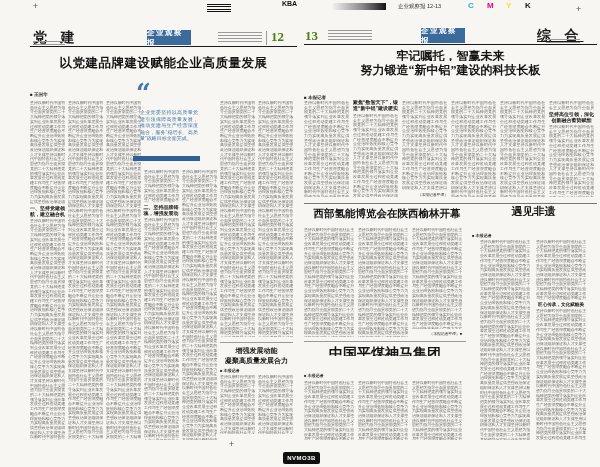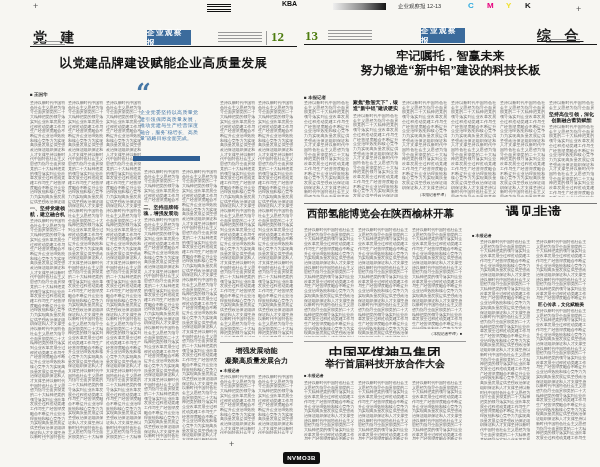--- a/index.html
+++ b/index.html
@@ -95,35 +95,34 @@
   <div class="g" style="left:402px;top:101px;width:45px;height:89px;">坚持以新时代中国特色社会主义思想为指导全面贯彻党的二十大精神把党的领导落实到企业改革发展全过程推动党建工作与生产经营深度融合不断提升企业治理效能和核心竞争力为实现高质量发展提供坚强政治保证组织保证和人才支撑坚持以新时代中国特色社会主义思想为指导全面贯彻党的二十大精神把党的领导落实到企业改革发展全过程推动党建工作与生产经营深度融合不断提升企业治理效能和核心竞争力为实现高质量发展提供坚强政治保证组织保证和人才支撑坚持以新时代中国特色社会主义思想为指导全面贯彻党的二十大精神把党的领导落实到企业改革发展全过程推动党建工作与生产经营深度融合不断提升企业治理效能和核心竞争力为实现高质量发展提供坚强政治保证组织保证和人才支撑坚持以新时代中国特色社会主义思想为指导全面贯彻党的二十大精神把党的领导落实到企业改革发展全过程推动党建工作与生产经营深度融合不断提升企业治理效能和核心竞争力为实现高质量发展提供坚强政治保证组织保证和人才支撑坚持以新时代中国特色社会主义思想为指导全面贯彻党的二十大精神把党的领导落实到企业改革发展全过程推动党建工作与生产经营深度融合不断提升企业治理效能和核心竞争力为实现高质量发展提供坚强政治保证组织保证和人才支撑坚持以新时代中国特色社会主义思想为指导全面贯彻党的二十大精神把党的领导落实到企业改革发展全过程推动党建工作与生产经营深度融合不断提升企业治理效能和核心竞争力为实现高质量发展提供坚强政治保证组织保证和人才支撑坚持以新时代中国特色社会主义思想为指导全面贯彻党的二十大精神把党的领导落实到企业改革发展全过程推动党建工作与生产经营深度融合不断提升企业治理效能和核心竞争力为实现高质量发展提供坚强政治保证组织保证和人才支撑坚持以新时代中国特色社会主义思想为指导全面贯彻党的二十大精神把党的领导落实到企业改革发展全过程推动党建工作与生产经营深度融合不断提升企业治理效能和核心竞争力为实现高质量发展提供坚强政治保证组织保证和人才支撑坚持以新时代中国特色社会主义思想为指导全面贯彻党的二十大精神把党的领导落实到企业改革发展全过程推动党建工作与生产经营深度融合不断提升企业治理效能和核心竞争力为实现高质量发展提供坚强政治保证组织保证和人才支撑</div>
   <div class="endmark" style="left:396px;top:192px;width:52px;height:5px;">（本报记者整理）</div>
   <div class="g" style="left:451px;top:101px;width:45px;height:96px;">坚持以新时代中国特色社会主义思想为指导全面贯彻党的二十大精神把党的领导落实到企业改革发展全过程推动党建工作与生产经营深度融合不断提升企业治理效能和核心竞争力为实现高质量发展提供坚强政治保证组织保证和人才支撑坚持以新时代中国特色社会主义思想为指导全面贯彻党的二十大精神把党的领导落实到企业改革发展全过程推动党建工作与生产经营深度融合不断提升企业治理效能和核心竞争力为实现高质量发展提供坚强政治保证组织保证和人才支撑坚持以新时代中国特色社会主义思想为指导全面贯彻党的二十大精神把党的领导落实到企业改革发展全过程推动党建工作与生产经营深度融合不断提升企业治理效能和核心竞争力为实现高质量发展提供坚强政治保证组织保证和人才支撑坚持以新时代中国特色社会主义思想为指导全面贯彻党的二十大精神把党的领导落实到企业改革发展全过程推动党建工作与生产经营深度融合不断提升企业治理效能和核心竞争力为实现高质量发展提供坚强政治保证组织保证和人才支撑坚持以新时代中国特色社会主义思想为指导全面贯彻党的二十大精神把党的领导落实到企业改革发展全过程推动党建工作与生产经营深度融合不断提升企业治理效能和核心竞争力为实现高质量发展提供坚强政治保证组织保证和人才支撑坚持以新时代中国特色社会主义思想为指导全面贯彻党的二十大精神把党的领导落实到企业改革发展全过程推动党建工作与生产经营深度融合不断提升企业治理效能和核心竞争力为实现高质量发展提供坚强政治保证组织保证和人才支撑坚持以新时代中国特色社会主义思想为指导全面贯彻党的二十大精神把党的领导落实到企业改革发展全过程推动党建工作与生产经营深度融合不断提升企业治理效能和核心竞争力为实现高质量发展提供坚强政治保证组织保证和人才支撑坚持以新时代中国特色社会主义思想为指导全面贯彻党的二十大精神把党的领导落实到企业改革发展全过程推动党建工作与生产经营深度融合不断提升企业治理效能和核心竞争力为实现高质量发展提供坚强政治保证组织保证和人才支撑坚持以新时代中国特色社会主义思想为指导全面贯彻党的二十大精神把党的领导落实到企业改革发展全过程推动党建工作与生产经营深度融合不断提升企业治理效能和核心竞争力为实现高质量发展提供坚强政治保证组织保证和人才支撑</div>
   <div class="g" style="left:500px;top:101px;width:45px;height:96px;">坚持以新时代中国特色社会主义思想为指导全面贯彻党的二十大精神把党的领导落实到企业改革发展全过程推动党建工作与生产经营深度融合不断提升企业治理效能和核心竞争力为实现高质量发展提供坚强政治保证组织保证和人才支撑坚持以新时代中国特色社会主义思想为指导全面贯彻党的二十大精神把党的领导落实到企业改革发展全过程推动党建工作与生产经营深度融合不断提升企业治理效能和核心竞争力为实现高质量发展提供坚强政治保证组织保证和人才支撑坚持以新时代中国特色社会主义思想为指导全面贯彻党的二十大精神把党的领导落实到企业改革发展全过程推动党建工作与生产经营深度融合不断提升企业治理效能和核心竞争力为实现高质量发展提供坚强政治保证组织保证和人才支撑坚持以新时代中国特色社会主义思想为指导全面贯彻党的二十大精神把党的领导落实到企业改革发展全过程推动党建工作与生产经营深度融合不断提升企业治理效能和核心竞争力为实现高质量发展提供坚强政治保证组织保证和人才支撑坚持以新时代中国特色社会主义思想为指导全面贯彻党的二十大精神把党的领导落实到企业改革发展全过程推动党建工作与生产经营深度融合不断提升企业治理效能和核心竞争力为实现高质量发展提供坚强政治保证组织保证和人才支撑坚持以新时代中国特色社会主义思想为指导全面贯彻党的二十大精神把党的领导落实到企业改革发展全过程推动党建工作与生产经营深度融合不断提升企业治理效能和核心竞争力为实现高质量发展提供坚强政治保证组织保证和人才支撑坚持以新时代中国特色社会主义思想为指导全面贯彻党的二十大精神把党的领导落实到企业改革发展全过程推动党建工作与生产经营深度融合不断提升企业治理效能和核心竞争力为实现高质量发展提供坚强政治保证组织保证和人才支撑坚持以新时代中国特色社会主义思想为指导全面贯彻党的二十大精神把党的领导落实到企业改革发展全过程推动党建工作与生产经营深度融合不断提升企业治理效能和核心竞争力为实现高质量发展提供坚强政治保证组织保证和人才支撑坚持以新时代中国特色社会主义思想为指导全面贯彻党的二十大精神把党的领导落实到企业改革发展全过程推动党建工作与生产经营深度融合不断提升企业治理效能和核心竞争力为实现高质量发展提供坚强政治保证组织保证和人才支撑</div>
   <div class="g" style="left:549px;top:101px;width:45px;height:9px;">坚持以新时代中国特色社会主义思想为指导全面贯彻党的二十大精神把党的领导落实到企业改革发展全过程推动党建工作与生产经营深度融合不断提升企业治理效能和核心竞争力为实现高质量发展提供坚强政治保证组织保证和人才支撑坚持以新时代中国特色社会主义思想为指导全面贯彻党的二十大精神把党的领导落实到企业改革发展全过程推动党建工作与生产经营深度融合不断提升企业治理效能和核心竞争力为实现高质量发展提供坚强政治保证组织保证和人才支撑坚持以新时代中国特色社会主义思想为指导全面贯彻党的二十大精神把党的领导落实到企业改革发展全过程推动党建工作与生产经营深度融合不断提升企业治理效能和核心竞争力为实现高质量发展提供坚强政治保证组织保证和人才支撑坚持以新时代中国特色社会主义思想为指导全面贯彻党的二十大精神把党的领导落实到企业改革发展全过程推动党建工作与生产经营深度融合不断提升企业治理效能和核心竞争力为实现高质量发展提供坚强政治保证组织保证和人才支撑坚持以新时代中国特色社会主义思想为指导全面贯彻党的二十大精神把党的领导落实到企业改革发展全过程推动党建工作与生产经营深度融合不断提升企业治理效能和核心竞争力为实现高质量发展提供坚强政治保证组织保证和人才支撑坚持以新时代中国特色社会主义思想为指导全面贯彻党的二十大精神把党的领导落实到企业改革发展全过程推动党建工作与生产经营深度融合不断提升企业治理效能和核心竞争力为实现高质量发展提供坚强政治保证组织保证和人才支撑坚持以新时代中国特色社会主义思想为指导全面贯彻党的二十大精神把党的领导落实到企业改革发展全过程推动党建工作与生产经营深度融合不断提升企业治理效能和核心竞争力为实现高质量发展提供坚强政治保证组织保证和人才支撑坚持以新时代中国特色社会主义思想为指导全面贯彻党的二十大精神把党的领导落实到企业改革发展全过程推动党建工作与生产经营深度融合不断提升企业治理效能和核心竞争力为实现高质量发展提供坚强政治保证组织保证和人才支撑坚持以新时代中国特色社会主义思想为指导全面贯彻党的二十大精神把党的领导落实到企业改革发展全过程推动党建工作与生产经营深度融合不断提升企业治理效能和核心竞争力为实现高质量发展提供坚强政治保证组织保证和人才支撑</div>
   <div class="sh" style="left:549px;top:111px;width:45px;height:13px;">坚持高位引领，深化创新融合蓄势赋能</div>
   <div class="g" style="left:549px;top:125px;width:45px;height:72px;">坚持以新时代中国特色社会主义思想为指导全面贯彻党的二十大精神把党的领导落实到企业改革发展全过程推动党建工作与生产经营深度融合不断提升企业治理效能和核心竞争力为实现高质量发展提供坚强政治保证组织保证和人才支撑坚持以新时代中国特色社会主义思想为指导全面贯彻党的二十大精神把党的领导落实到企业改革发展全过程推动党建工作与生产经营深度融合不断提升企业治理效能和核心竞争力为实现高质量发展提供坚强政治保证组织保证和人才支撑坚持以新时代中国特色社会主义思想为指导全面贯彻党的二十大精神把党的领导落实到企业改革发展全过程推动党建工作与生产经营深度融合不断提升企业治理效能和核心竞争力为实现高质量发展提供坚强政治保证组织保证和人才支撑坚持以新时代中国特色社会主义思想为指导全面贯彻党的二十大精神把党的领导落实到企业改革发展全过程推动党建工作与生产经营深度融合不断提升企业治理效能和核心竞争力为实现高质量发展提供坚强政治保证组织保证和人才支撑坚持以新时代中国特色社会主义思想为指导全面贯彻党的二十大精神把党的领导落实到企业改革发展全过程推动党建工作与生产经营深度融合不断提升企业治理效能和核心竞争力为实现高质量发展提供坚强政治保证组织保证和人才支撑坚持以新时代中国特色社会主义思想为指导全面贯彻党的二十大精神把党的领导落实到企业改革发展全过程推动党建工作与生产经营深度融合不断提升企业治理效能和核心竞争力为实现高质量发展提供坚强政治保证组织保证和人才支撑坚持以新时代中国特色社会主义思想为指导全面贯彻党的二十大精神把党的领导落实到企业改革发展全过程推动党建工作与生产经营深度融合不断提升企业治理效能和核心竞争力为实现高质量发展提供坚强政治保证组织保证和人才支撑坚持以新时代中国特色社会主义思想为指导全面贯彻党的二十大精神把党的领导落实到企业改革发展全过程推动党建工作与生产经营深度融合不断提升企业治理效能和核心竞争力为实现高质量发展提供坚强政治保证组织保证和人才支撑坚持以新时代中国特色社会主义思想为指导全面贯彻党的二十大精神把党的领导落实到企业改革发展全过程推动党建工作与生产经营深度融合不断提升企业治理效能和核心竞争力为实现高质量发展提供坚强政治保证组织保证和人才支撑</div>
 
   <div class="lrule" style="left:304px;top:203px;width:293px;height:1px;background:#777;"></div>
 
-  <div class="hl" style="left:296px;top:207px;width:158px;height:16px;font-size:10.5px;text-align:right;">西部氢能博览会在陕西榆林开幕</div>
+  <div class="hl" style="left:308px;top:207px;width:158px;height:16px;font-size:10.5px;text-align:center;">西部氢能博览会在陕西榆林开幕</div>
   <div class="g" style="left:304px;top:228px;width:50px;height:109px;">坚持以新时代中国特色社会主义思想为指导全面贯彻党的二十大精神把党的领导落实到企业改革发展全过程推动党建工作与生产经营深度融合不断提升企业治理效能和核心竞争力为实现高质量发展提供坚强政治保证组织保证和人才支撑坚持以新时代中国特色社会主义思想为指导全面贯彻党的二十大精神把党的领导落实到企业改革发展全过程推动党建工作与生产经营深度融合不断提升企业治理效能和核心竞争力为实现高质量发展提供坚强政治保证组织保证和人才支撑坚持以新时代中国特色社会主义思想为指导全面贯彻党的二十大精神把党的领导落实到企业改革发展全过程推动党建工作与生产经营深度融合不断提升企业治理效能和核心竞争力为实现高质量发展提供坚强政治保证组织保证和人才支撑坚持以新时代中国特色社会主义思想为指导全面贯彻党的二十大精神把党的领导落实到企业改革发展全过程推动党建工作与生产经营深度融合不断提升企业治理效能和核心竞争力为实现高质量发展提供坚强政治保证组织保证和人才支撑坚持以新时代中国特色社会主义思想为指导全面贯彻党的二十大精神把党的领导落实到企业改革发展全过程推动党建工作与生产经营深度融合不断提升企业治理效能和核心竞争力为实现高质量发展提供坚强政治保证组织保证和人才支撑坚持以新时代中国特色社会主义思想为指导全面贯彻党的二十大精神把党的领导落实到企业改革发展全过程推动党建工作与生产经营深度融合不断提升企业治理效能和核心竞争力为实现高质量发展提供坚强政治保证组织保证和人才支撑坚持以新时代中国特色社会主义思想为指导全面贯彻党的二十大精神把党的领导落实到企业改革发展全过程推动党建工作与生产经营深度融合不断提升企业治理效能和核心竞争力为实现高质量发展提供坚强政治保证组织保证和人才支撑坚持以新时代中国特色社会主义思想为指导全面贯彻党的二十大精神把党的领导落实到企业改革发展全过程推动党建工作与生产经营深度融合不断提升企业治理效能和核心竞争力为实现高质量发展提供坚强政治保证组织保证和人才支撑坚持以新时代中国特色社会主义思想为指导全面贯彻党的二十大精神把党的领导落实到企业改革发展全过程推动党建工作与生产经营深度融合不断提升企业治理效能和核心竞争力为实现高质量发展提供坚强政治保证组织保证和人才支撑</div>
   <div class="g" style="left:358px;top:228px;width:50px;height:109px;">坚持以新时代中国特色社会主义思想为指导全面贯彻党的二十大精神把党的领导落实到企业改革发展全过程推动党建工作与生产经营深度融合不断提升企业治理效能和核心竞争力为实现高质量发展提供坚强政治保证组织保证和人才支撑坚持以新时代中国特色社会主义思想为指导全面贯彻党的二十大精神把党的领导落实到企业改革发展全过程推动党建工作与生产经营深度融合不断提升企业治理效能和核心竞争力为实现高质量发展提供坚强政治保证组织保证和人才支撑坚持以新时代中国特色社会主义思想为指导全面贯彻党的二十大精神把党的领导落实到企业改革发展全过程推动党建工作与生产经营深度融合不断提升企业治理效能和核心竞争力为实现高质量发展提供坚强政治保证组织保证和人才支撑坚持以新时代中国特色社会主义思想为指导全面贯彻党的二十大精神把党的领导落实到企业改革发展全过程推动党建工作与生产经营深度融合不断提升企业治理效能和核心竞争力为实现高质量发展提供坚强政治保证组织保证和人才支撑坚持以新时代中国特色社会主义思想为指导全面贯彻党的二十大精神把党的领导落实到企业改革发展全过程推动党建工作与生产经营深度融合不断提升企业治理效能和核心竞争力为实现高质量发展提供坚强政治保证组织保证和人才支撑坚持以新时代中国特色社会主义思想为指导全面贯彻党的二十大精神把党的领导落实到企业改革发展全过程推动党建工作与生产经营深度融合不断提升企业治理效能和核心竞争力为实现高质量发展提供坚强政治保证组织保证和人才支撑坚持以新时代中国特色社会主义思想为指导全面贯彻党的二十大精神把党的领导落实到企业改革发展全过程推动党建工作与生产经营深度融合不断提升企业治理效能和核心竞争力为实现高质量发展提供坚强政治保证组织保证和人才支撑坚持以新时代中国特色社会主义思想为指导全面贯彻党的二十大精神把党的领导落实到企业改革发展全过程推动党建工作与生产经营深度融合不断提升企业治理效能和核心竞争力为实现高质量发展提供坚强政治保证组织保证和人才支撑坚持以新时代中国特色社会主义思想为指导全面贯彻党的二十大精神把党的领导落实到企业改革发展全过程推动党建工作与生产经营深度融合不断提升企业治理效能和核心竞争力为实现高质量发展提供坚强政治保证组织保证和人才支撑</div>
   <div class="g" style="left:412px;top:228px;width:50px;height:101px;">坚持以新时代中国特色社会主义思想为指导全面贯彻党的二十大精神把党的领导落实到企业改革发展全过程推动党建工作与生产经营深度融合不断提升企业治理效能和核心竞争力为实现高质量发展提供坚强政治保证组织保证和人才支撑坚持以新时代中国特色社会主义思想为指导全面贯彻党的二十大精神把党的领导落实到企业改革发展全过程推动党建工作与生产经营深度融合不断提升企业治理效能和核心竞争力为实现高质量发展提供坚强政治保证组织保证和人才支撑坚持以新时代中国特色社会主义思想为指导全面贯彻党的二十大精神把党的领导落实到企业改革发展全过程推动党建工作与生产经营深度融合不断提升企业治理效能和核心竞争力为实现高质量发展提供坚强政治保证组织保证和人才支撑坚持以新时代中国特色社会主义思想为指导全面贯彻党的二十大精神把党的领导落实到企业改革发展全过程推动党建工作与生产经营深度融合不断提升企业治理效能和核心竞争力为实现高质量发展提供坚强政治保证组织保证和人才支撑坚持以新时代中国特色社会主义思想为指导全面贯彻党的二十大精神把党的领导落实到企业改革发展全过程推动党建工作与生产经营深度融合不断提升企业治理效能和核心竞争力为实现高质量发展提供坚强政治保证组织保证和人才支撑坚持以新时代中国特色社会主义思想为指导全面贯彻党的二十大精神把党的领导落实到企业改革发展全过程推动党建工作与生产经营深度融合不断提升企业治理效能和核心竞争力为实现高质量发展提供坚强政治保证组织保证和人才支撑坚持以新时代中国特色社会主义思想为指导全面贯彻党的二十大精神把党的领导落实到企业改革发展全过程推动党建工作与生产经营深度融合不断提升企业治理效能和核心竞争力为实现高质量发展提供坚强政治保证组织保证和人才支撑坚持以新时代中国特色社会主义思想为指导全面贯彻党的二十大精神把党的领导落实到企业改革发展全过程推动党建工作与生产经营深度融合不断提升企业治理效能和核心竞争力为实现高质量发展提供坚强政治保证组织保证和人才支撑坚持以新时代中国特色社会主义思想为指导全面贯彻党的二十大精神把党的领导落实到企业改革发展全过程推动党建工作与生产经营深度融合不断提升企业治理效能和核心竞争力为实现高质量发展提供坚强政治保证组织保证和人才支撑</div>
   <div class="endmark" style="left:416px;top:331px;width:46px;height:5px;">（本报记者整理）■</div>
 
   <div class="lrule" style="left:304px;top:341px;width:162px;height:1px;"></div>
   <div class="hl" style="left:304px;top:345px;width:162px;height:11px;font-size:14px;">中国平煤神马集团</div>
-  <div class="hl" style="left:304px;top:357px;width:162px;height:12px;font-size:10px;">举行首届科技开放合作大会</div>
   <div class="byline" style="left:304px;top:373px;width:50px;height:5px;font-size:4px;">■ 本报记者</div>
   <div class="g" style="left:304px;top:381px;width:50px;height:59px;">坚持以新时代中国特色社会主义思想为指导全面贯彻党的二十大精神把党的领导落实到企业改革发展全过程推动党建工作与生产经营深度融合不断提升企业治理效能和核心竞争力为实现高质量发展提供坚强政治保证组织保证和人才支撑坚持以新时代中国特色社会主义思想为指导全面贯彻党的二十大精神把党的领导落实到企业改革发展全过程推动党建工作与生产经营深度融合不断提升企业治理效能和核心竞争力为实现高质量发展提供坚强政治保证组织保证和人才支撑坚持以新时代中国特色社会主义思想为指导全面贯彻党的二十大精神把党的领导落实到企业改革发展全过程推动党建工作与生产经营深度融合不断提升企业治理效能和核心竞争力为实现高质量发展提供坚强政治保证组织保证和人才支撑坚持以新时代中国特色社会主义思想为指导全面贯彻党的二十大精神把党的领导落实到企业改革发展全过程推动党建工作与生产经营深度融合不断提升企业治理效能和核心竞争力为实现高质量发展提供坚强政治保证组织保证和人才支撑坚持以新时代中国特色社会主义思想为指导全面贯彻党的二十大精神把党的领导落实到企业改革发展全过程推动党建工作与生产经营深度融合不断提升企业治理效能和核心竞争力为实现高质量发展提供坚强政治保证组织保证和人才支撑坚持以新时代中国特色社会主义思想为指导全面贯彻党的二十大精神把党的领导落实到企业改革发展全过程推动党建工作与生产经营深度融合不断提升企业治理效能和核心竞争力为实现高质量发展提供坚强政治保证组织保证和人才支撑坚持以新时代中国特色社会主义思想为指导全面贯彻党的二十大精神把党的领导落实到企业改革发展全过程推动党建工作与生产经营深度融合不断提升企业治理效能和核心竞争力为实现高质量发展提供坚强政治保证组织保证和人才支撑坚持以新时代中国特色社会主义思想为指导全面贯彻党的二十大精神把党的领导落实到企业改革发展全过程推动党建工作与生产经营深度融合不断提升企业治理效能和核心竞争力为实现高质量发展提供坚强政治保证组织保证和人才支撑坚持以新时代中国特色社会主义思想为指导全面贯彻党的二十大精神把党的领导落实到企业改革发展全过程推动党建工作与生产经营深度融合不断提升企业治理效能和核心竞争力为实现高质量发展提供坚强政治保证组织保证和人才支撑</div>
   <div class="g" style="left:358px;top:381px;width:50px;height:59px;">坚持以新时代中国特色社会主义思想为指导全面贯彻党的二十大精神把党的领导落实到企业改革发展全过程推动党建工作与生产经营深度融合不断提升企业治理效能和核心竞争力为实现高质量发展提供坚强政治保证组织保证和人才支撑坚持以新时代中国特色社会主义思想为指导全面贯彻党的二十大精神把党的领导落实到企业改革发展全过程推动党建工作与生产经营深度融合不断提升企业治理效能和核心竞争力为实现高质量发展提供坚强政治保证组织保证和人才支撑坚持以新时代中国特色社会主义思想为指导全面贯彻党的二十大精神把党的领导落实到企业改革发展全过程推动党建工作与生产经营深度融合不断提升企业治理效能和核心竞争力为实现高质量发展提供坚强政治保证组织保证和人才支撑坚持以新时代中国特色社会主义思想为指导全面贯彻党的二十大精神把党的领导落实到企业改革发展全过程推动党建工作与生产经营深度融合不断提升企业治理效能和核心竞争力为实现高质量发展提供坚强政治保证组织保证和人才支撑坚持以新时代中国特色社会主义思想为指导全面贯彻党的二十大精神把党的领导落实到企业改革发展全过程推动党建工作与生产经营深度融合不断提升企业治理效能和核心竞争力为实现高质量发展提供坚强政治保证组织保证和人才支撑坚持以新时代中国特色社会主义思想为指导全面贯彻党的二十大精神把党的领导落实到企业改革发展全过程推动党建工作与生产经营深度融合不断提升企业治理效能和核心竞争力为实现高质量发展提供坚强政治保证组织保证和人才支撑坚持以新时代中国特色社会主义思想为指导全面贯彻党的二十大精神把党的领导落实到企业改革发展全过程推动党建工作与生产经营深度融合不断提升企业治理效能和核心竞争力为实现高质量发展提供坚强政治保证组织保证和人才支撑坚持以新时代中国特色社会主义思想为指导全面贯彻党的二十大精神把党的领导落实到企业改革发展全过程推动党建工作与生产经营深度融合不断提升企业治理效能和核心竞争力为实现高质量发展提供坚强政治保证组织保证和人才支撑坚持以新时代中国特色社会主义思想为指导全面贯彻党的二十大精神把党的领导落实到企业改革发展全过程推动党建工作与生产经营深度融合不断提升企业治理效能和核心竞争力为实现高质量发展提供坚强政治保证组织保证和人才支撑</div>
   <div class="g" style="left:412px;top:381px;width:50px;height:59px;">坚持以新时代中国特色社会主义思想为指导全面贯彻党的二十大精神把党的领导落实到企业改革发展全过程推动党建工作与生产经营深度融合不断提升企业治理效能和核心竞争力为实现高质量发展提供坚强政治保证组织保证和人才支撑坚持以新时代中国特色社会主义思想为指导全面贯彻党的二十大精神把党的领导落实到企业改革发展全过程推动党建工作与生产经营深度融合不断提升企业治理效能和核心竞争力为实现高质量发展提供坚强政治保证组织保证和人才支撑坚持以新时代中国特色社会主义思想为指导全面贯彻党的二十大精神把党的领导落实到企业改革发展全过程推动党建工作与生产经营深度融合不断提升企业治理效能和核心竞争力为实现高质量发展提供坚强政治保证组织保证和人才支撑坚持以新时代中国特色社会主义思想为指导全面贯彻党的二十大精神把党的领导落实到企业改革发展全过程推动党建工作与生产经营深度融合不断提升企业治理效能和核心竞争力为实现高质量发展提供坚强政治保证组织保证和人才支撑坚持以新时代中国特色社会主义思想为指导全面贯彻党的二十大精神把党的领导落实到企业改革发展全过程推动党建工作与生产经营深度融合不断提升企业治理效能和核心竞争力为实现高质量发展提供坚强政治保证组织保证和人才支撑坚持以新时代中国特色社会主义思想为指导全面贯彻党的二十大精神把党的领导落实到企业改革发展全过程推动党建工作与生产经营深度融合不断提升企业治理效能和核心竞争力为实现高质量发展提供坚强政治保证组织保证和人才支撑坚持以新时代中国特色社会主义思想为指导全面贯彻党的二十大精神把党的领导落实到企业改革发展全过程推动党建工作与生产经营深度融合不断提升企业治理效能和核心竞争力为实现高质量发展提供坚强政治保证组织保证和人才支撑坚持以新时代中国特色社会主义思想为指导全面贯彻党的二十大精神把党的领导落实到企业改革发展全过程推动党建工作与生产经营深度融合不断提升企业治理效能和核心竞争力为实现高质量发展提供坚强政治保证组织保证和人才支撑坚持以新时代中国特色社会主义思想为指导全面贯彻党的二十大精神把党的领导落实到企业改革发展全过程推动党建工作与生产经营深度融合不断提升企业治理效能和核心竞争力为实现高质量发展提供坚强政治保证组织保证和人才支撑</div>
 
-  <div class="hl" style="left:470px;top:204px;width:127px;height:12px;font-size:14px;">遇见非遗</div>
+  <div class="hl" style="left:470px;top:204px;width:127px;height:12px;font-size:11px;">遇见非遗</div>
   <div class="byline" style="left:472px;top:233px;width:56px;height:5px;font-size:4px;">■ 本报记者</div>
   <div class="g" style="left:480px;top:240px;width:50px;height:200px;">坚持以新时代中国特色社会主义思想为指导全面贯彻党的二十大精神把党的领导落实到企业改革发展全过程推动党建工作与生产经营深度融合不断提升企业治理效能和核心竞争力为实现高质量发展提供坚强政治保证组织保证和人才支撑坚持以新时代中国特色社会主义思想为指导全面贯彻党的二十大精神把党的领导落实到企业改革发展全过程推动党建工作与生产经营深度融合不断提升企业治理效能和核心竞争力为实现高质量发展提供坚强政治保证组织保证和人才支撑坚持以新时代中国特色社会主义思想为指导全面贯彻党的二十大精神把党的领导落实到企业改革发展全过程推动党建工作与生产经营深度融合不断提升企业治理效能和核心竞争力为实现高质量发展提供坚强政治保证组织保证和人才支撑坚持以新时代中国特色社会主义思想为指导全面贯彻党的二十大精神把党的领导落实到企业改革发展全过程推动党建工作与生产经营深度融合不断提升企业治理效能和核心竞争力为实现高质量发展提供坚强政治保证组织保证和人才支撑坚持以新时代中国特色社会主义思想为指导全面贯彻党的二十大精神把党的领导落实到企业改革发展全过程推动党建工作与生产经营深度融合不断提升企业治理效能和核心竞争力为实现高质量发展提供坚强政治保证组织保证和人才支撑坚持以新时代中国特色社会主义思想为指导全面贯彻党的二十大精神把党的领导落实到企业改革发展全过程推动党建工作与生产经营深度融合不断提升企业治理效能和核心竞争力为实现高质量发展提供坚强政治保证组织保证和人才支撑坚持以新时代中国特色社会主义思想为指导全面贯彻党的二十大精神把党的领导落实到企业改革发展全过程推动党建工作与生产经营深度融合不断提升企业治理效能和核心竞争力为实现高质量发展提供坚强政治保证组织保证和人才支撑坚持以新时代中国特色社会主义思想为指导全面贯彻党的二十大精神把党的领导落实到企业改革发展全过程推动党建工作与生产经营深度融合不断提升企业治理效能和核心竞争力为实现高质量发展提供坚强政治保证组织保证和人才支撑坚持以新时代中国特色社会主义思想为指导全面贯彻党的二十大精神把党的领导落实到企业改革发展全过程推动党建工作与生产经营深度融合不断提升企业治理效能和核心竞争力为实现高质量发展提供坚强政治保证组织保证和人才支撑</div>
   <div class="g" style="left:536px;top:240px;width:50px;height:60px;">坚持以新时代中国特色社会主义思想为指导全面贯彻党的二十大精神把党的领导落实到企业改革发展全过程推动党建工作与生产经营深度融合不断提升企业治理效能和核心竞争力为实现高质量发展提供坚强政治保证组织保证和人才支撑坚持以新时代中国特色社会主义思想为指导全面贯彻党的二十大精神把党的领导落实到企业改革发展全过程推动党建工作与生产经营深度融合不断提升企业治理效能和核心竞争力为实现高质量发展提供坚强政治保证组织保证和人才支撑坚持以新时代中国特色社会主义思想为指导全面贯彻党的二十大精神把党的领导落实到企业改革发展全过程推动党建工作与生产经营深度融合不断提升企业治理效能和核心竞争力为实现高质量发展提供坚强政治保证组织保证和人才支撑坚持以新时代中国特色社会主义思想为指导全面贯彻党的二十大精神把党的领导落实到企业改革发展全过程推动党建工作与生产经营深度融合不断提升企业治理效能和核心竞争力为实现高质量发展提供坚强政治保证组织保证和人才支撑坚持以新时代中国特色社会主义思想为指导全面贯彻党的二十大精神把党的领导落实到企业改革发展全过程推动党建工作与生产经营深度融合不断提升企业治理效能和核心竞争力为实现高质量发展提供坚强政治保证组织保证和人才支撑坚持以新时代中国特色社会主义思想为指导全面贯彻党的二十大精神把党的领导落实到企业改革发展全过程推动党建工作与生产经营深度融合不断提升企业治理效能和核心竞争力为实现高质量发展提供坚强政治保证组织保证和人才支撑坚持以新时代中国特色社会主义思想为指导全面贯彻党的二十大精神把党的领导落实到企业改革发展全过程推动党建工作与生产经营深度融合不断提升企业治理效能和核心竞争力为实现高质量发展提供坚强政治保证组织保证和人才支撑坚持以新时代中国特色社会主义思想为指导全面贯彻党的二十大精神把党的领导落实到企业改革发展全过程推动党建工作与生产经营深度融合不断提升企业治理效能和核心竞争力为实现高质量发展提供坚强政治保证组织保证和人才支撑坚持以新时代中国特色社会主义思想为指导全面贯彻党的二十大精神把党的领导落实到企业改革发展全过程推动党建工作与生产经营深度融合不断提升企业治理效能和核心竞争力为实现高质量发展提供坚强政治保证组织保证和人才支撑</div>
   <div class="sh" style="left:536px;top:301px;width:50px;height:7px;font-size:4.6px;line-height:7px;">匠心传承，文化赋能美好生活</div>
   <div class="g" style="left:536px;top:309px;width:50px;height:131px;">坚持以新时代中国特色社会主义思想为指导全面贯彻党的二十大精神把党的领导落实到企业改革发展全过程推动党建工作与生产经营深度融合不断提升企业治理效能和核心竞争力为实现高质量发展提供坚强政治保证组织保证和人才支撑坚持以新时代中国特色社会主义思想为指导全面贯彻党的二十大精神把党的领导落实到企业改革发展全过程推动党建工作与生产经营深度融合不断提升企业治理效能和核心竞争力为实现高质量发展提供坚强政治保证组织保证和人才支撑坚持以新时代中国特色社会主义思想为指导全面贯彻党的二十大精神把党的领导落实到企业改革发展全过程推动党建工作与生产经营深度融合不断提升企业治理效能和核心竞争力为实现高质量发展提供坚强政治保证组织保证和人才支撑坚持以新时代中国特色社会主义思想为指导全面贯彻党的二十大精神把党的领导落实到企业改革发展全过程推动党建工作与生产经营深度融合不断提升企业治理效能和核心竞争力为实现高质量发展提供坚强政治保证组织保证和人才支撑坚持以新时代中国特色社会主义思想为指导全面贯彻党的二十大精神把党的领导落实到企业改革发展全过程推动党建工作与生产经营深度融合不断提升企业治理效能和核心竞争力为实现高质量发展提供坚强政治保证组织保证和人才支撑坚持以新时代中国特色社会主义思想为指导全面贯彻党的二十大精神把党的领导落实到企业改革发展全过程推动党建工作与生产经营深度融合不断提升企业治理效能和核心竞争力为实现高质量发展提供坚强政治保证组织保证和人才支撑坚持以新时代中国特色社会主义思想为指导全面贯彻党的二十大精神把党的领导落实到企业改革发展全过程推动党建工作与生产经营深度融合不断提升企业治理效能和核心竞争力为实现高质量发展提供坚强政治保证组织保证和人才支撑坚持以新时代中国特色社会主义思想为指导全面贯彻党的二十大精神把党的领导落实到企业改革发展全过程推动党建工作与生产经营深度融合不断提升企业治理效能和核心竞争力为实现高质量发展提供坚强政治保证组织保证和人才支撑坚持以新时代中国特色社会主义思想为指导全面贯彻党的二十大精神把党的领导落实到企业改革发展全过程推动党建工作与生产经营深度融合不断提升企业治理效能和核心竞争力为实现高质量发展提供坚强政治保证组织保证和人才支撑</div>
 
   <div class="reg" style="left:229px;top:440px;">+</div>
   <div class="abs" style="left:283px;top:452px;width:37px;height:12px;background:#101010;border-radius:2px;color:#fff;
        font-size:6px;font-weight:bold;display:flex;align-items:center;justify-content:center;letter-spacing:0.5px;">NVMO3B</div>
 

